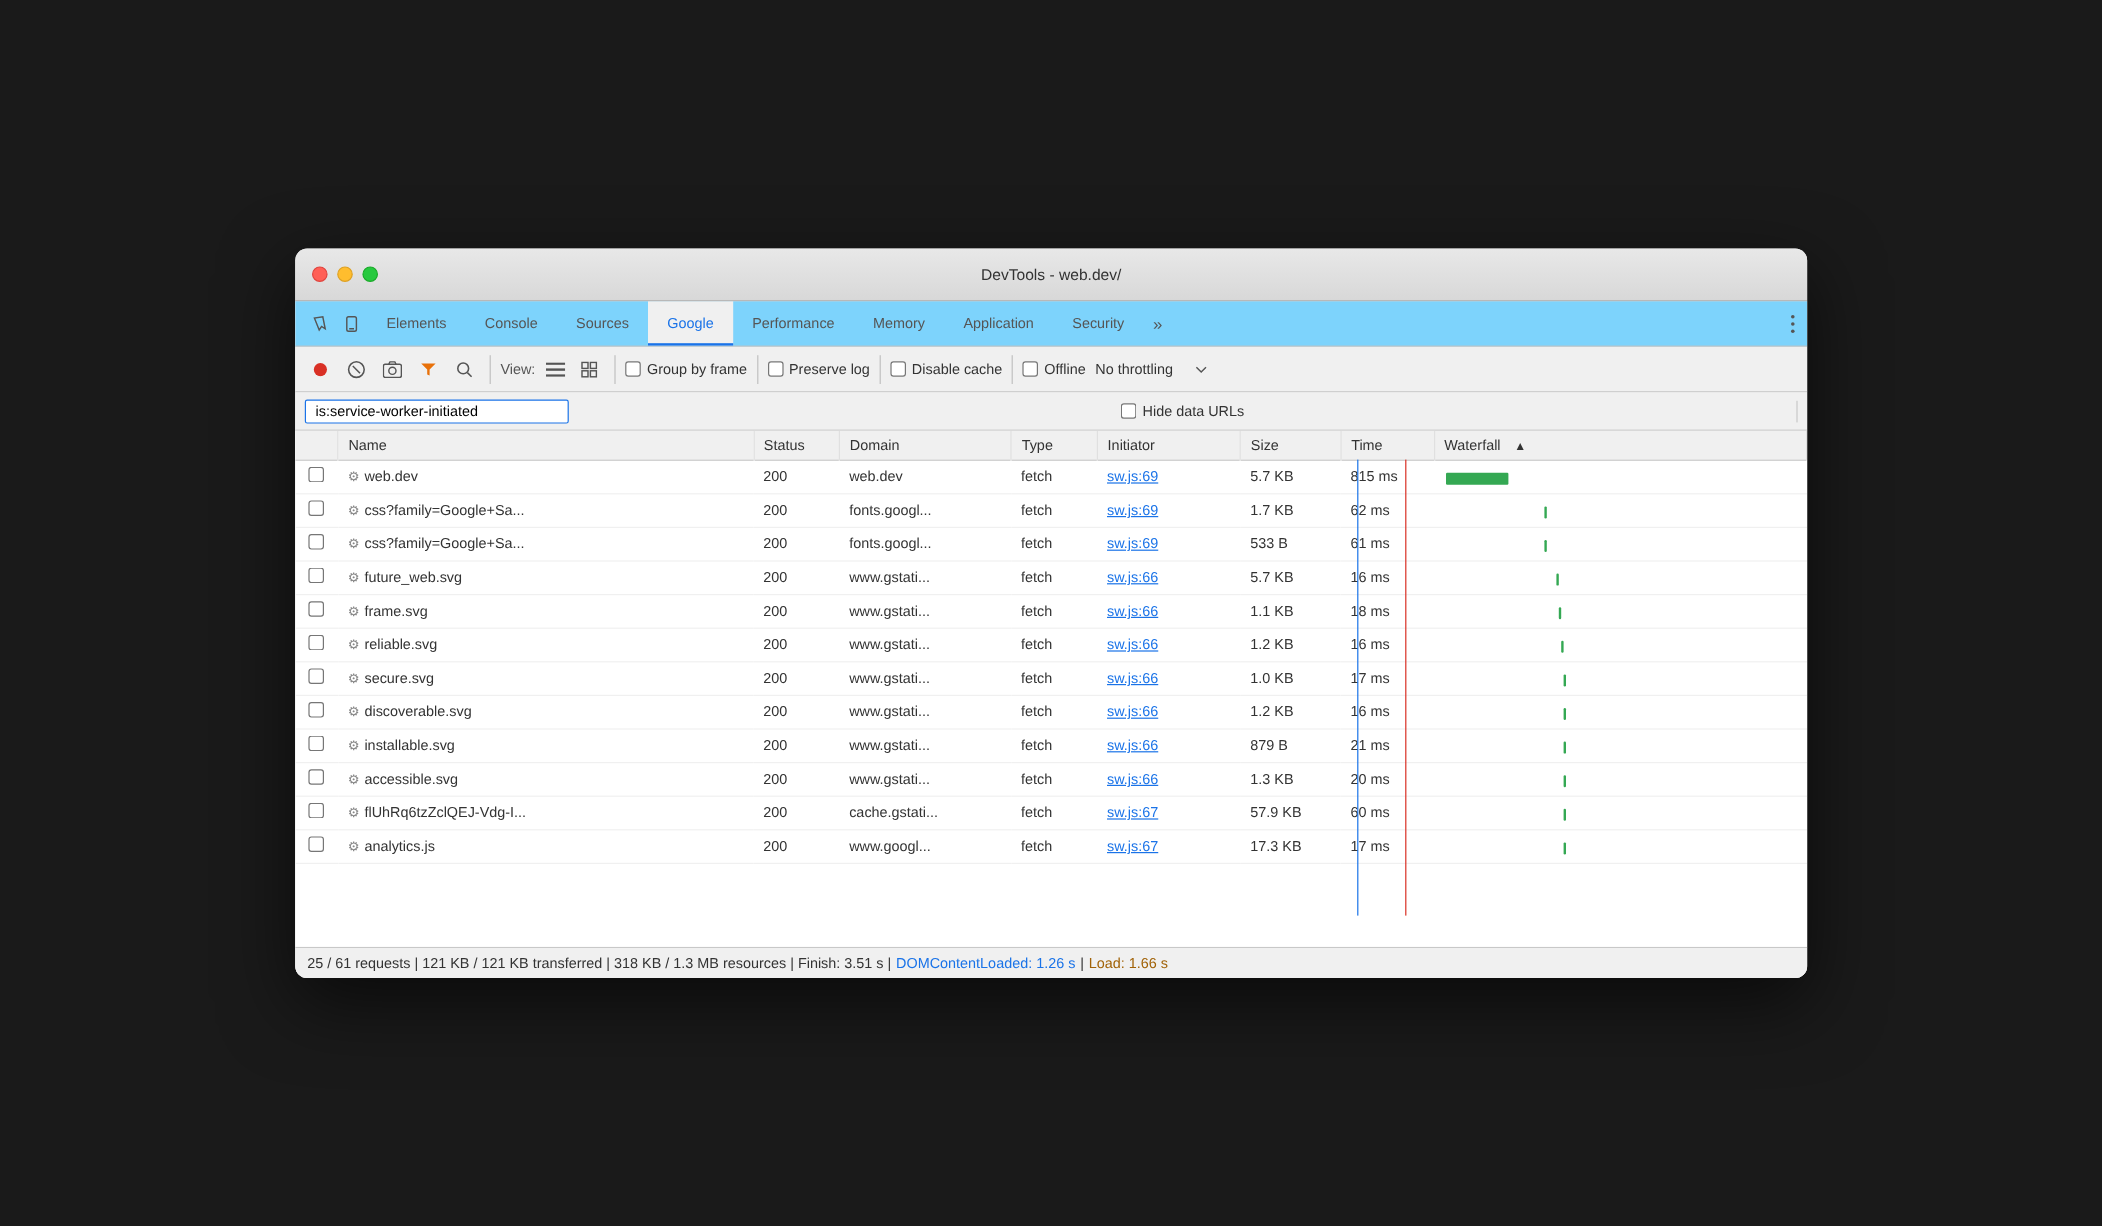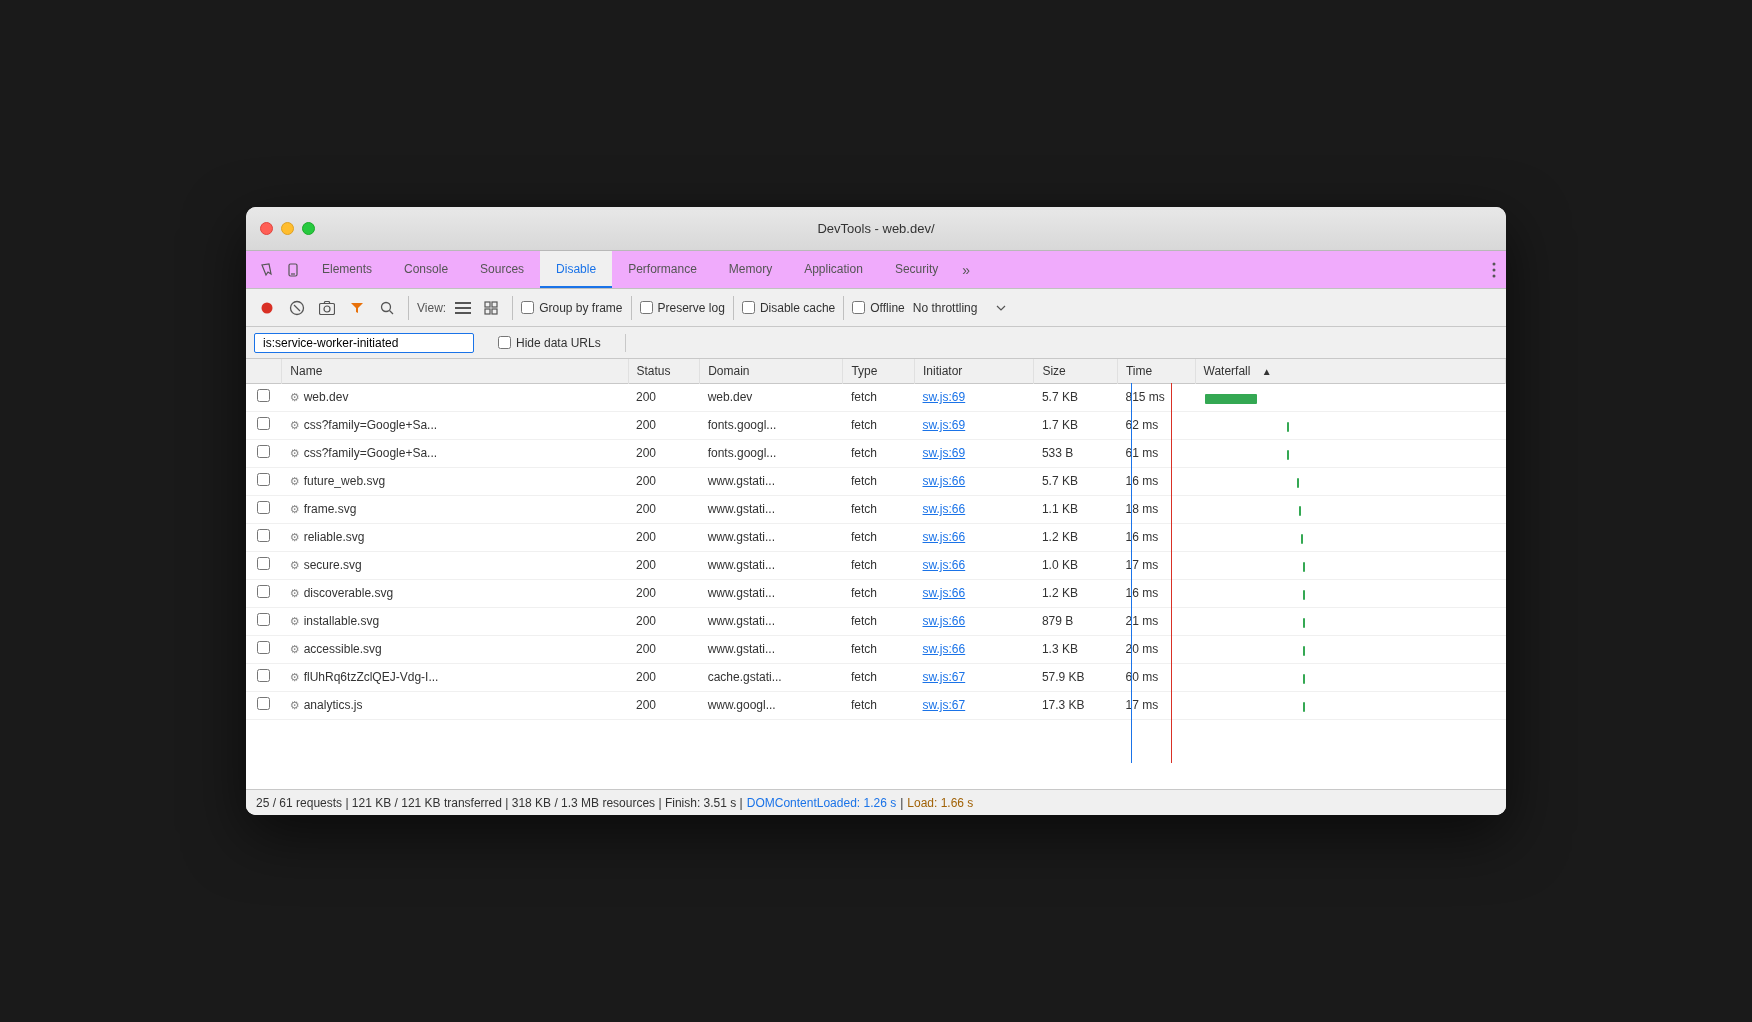--- a/index.html
+++ b/index.html
@@ -53,21 +53,21 @@
 
     
     .devtools {
       background: #f0f0f0;
     }
 
     
     .tabs-row {
       display: flex;
       align-items: stretch;
-      background: #f0abfc;
+      background: #7dd3fc;
       border-bottom: 1px solid #c0c0c0;
       height: 38px;
       padding-left: 8px;
     }
     .tab-icon {
       display: flex;
       align-items: center;
       padding: 0 6px;
       color: #555;
       font-size: 14px;
@@ -160,20 +160,21 @@
 
     
     .filter-row {
       display: flex;
       align-items: center;
       background: #f0f0f0;
       border-bottom: 1px solid #c8c8c8;
       height: 32px;
       padding: 0 8px;
       gap: 24px;
+      justify-content: space-between;
     }
     .filter-input {
       border: 1px solid #1a73e8;
       border-radius: 2px;
       padding: 2px 8px;
       font-size: 12px;
       outline: none;
       width: 220px;
       background: white;
     }
@@ -312,21 +313,21 @@
       <div class="tab">
         <span>Elements</span>
       </div>
       <div class="tab">
         <span>Console</span>
       </div>
       <div class="tab">
         <span>Sources</span>
       </div>
       <div class="tab active">
-        <span>Disable</span>
+        <span>Google</span>
       </div>
       <div class="tab">
         <span>Performance</span>
       </div>
       <div class="tab">
         <span>Memory</span>
       </div>
       <div class="tab">
         <span>Application</span>
       </div>

